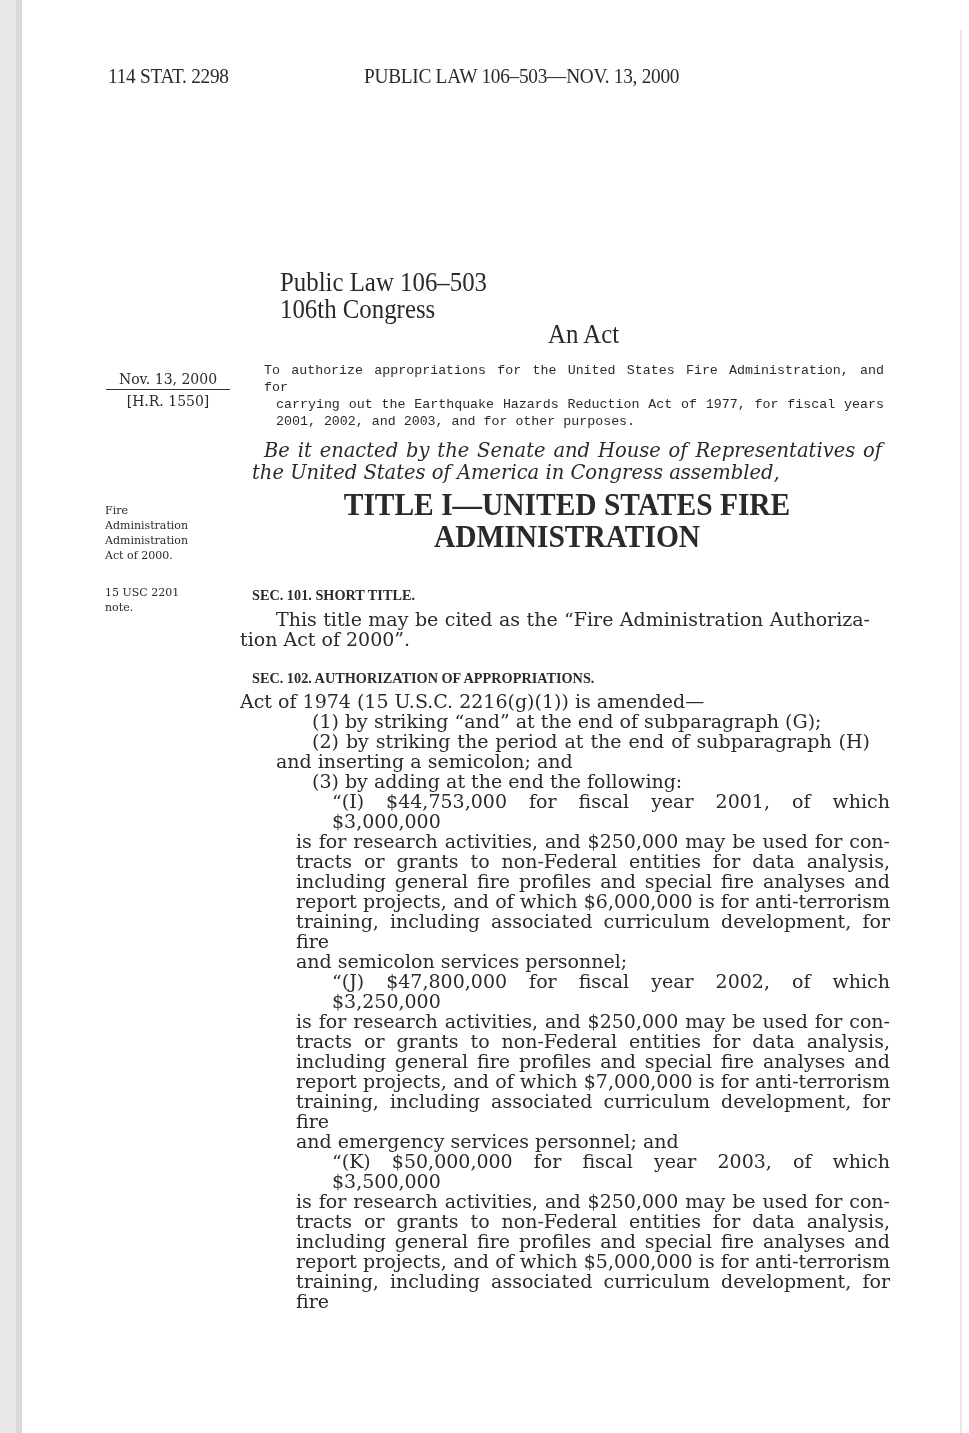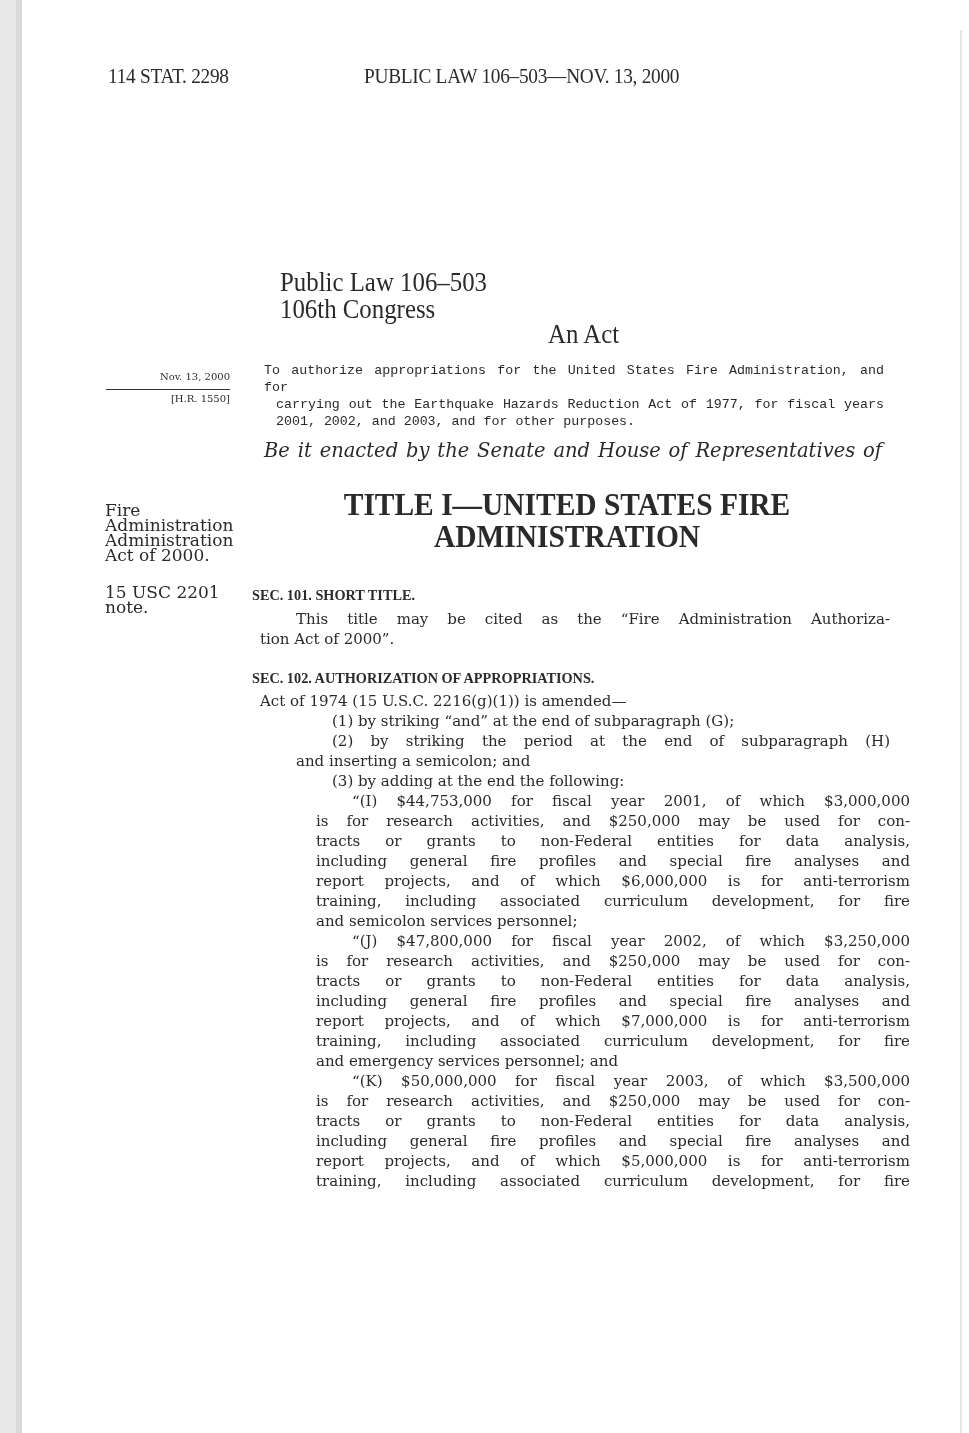--- a/index.html
+++ b/index.html
@@ -17,45 +17,45 @@
 
     .running-head { top: 64px; font-family: "Liberation Serif", serif; font-size: 21px; letter-spacing: -0.3px; transform: scaleX(0.92); transform-origin: left top; }
     #page-num { left: 108px; }
     #running-title { left: 364px; }
 
     .pl-title { left: 280px; font-family: "Liberation Serif", serif; font-size: 27px; transform: scaleX(0.92); transform-origin: left top; }
     #pl-number { top: 267px; }
     #pl-congress { top: 294px; }
     #an-act { left: 548px; top: 319px; font-family: "Liberation Serif", serif; font-size: 27px; transform: scaleX(0.92); transform-origin: left top; }
 
-    .margin-date { left: 106px; width: 124px; text-align: right; font-size: 10px; font-family: "DejaVu Serif", serif; }
+    .margin-date { left: 106px; width: 124px; text-align: center; font-size: 14px; font-family: "DejaVu Serif", serif; }
     #margin-date-line { top: 371px; }
     #margin-rule { position: absolute; left: 106px; top: 389px; width: 124px; height: 1px; background: #333; }
     #margin-bill { top: 393px; }
 
     .purpose { left: 264px; top: 362px; width: 620px; font-size: 13.3px; line-height: 17px; font-family: Liberation Mono, monospace; white-space: normal; text-align: justify; }
     .purpose .line { display: block; white-space: nowrap; }
     .purpose .hang { padding-left: 12px; }
     .purpose .justify { text-align-last: justify; text-align: justify; white-space: normal; }
 
     .enacting { left: 252px; top: 440px; width: 630px; font-family: "DejaVu Serif", serif; font-style: italic; font-size: 19.5px; line-height: 22px; white-space: normal; }
     .enacting .l1 { display: block; padding-left: 12px; text-align: justify; text-align-last: justify; }
     .enacting .l2 { display: block; }
 
-    .margin-note { left: 105px; font-size: 17px; line-height: 15px; font-family: "DejaVu Serif", serif; white-space: normal; width: 130px; }
+    .margin-note { left: 105px; font-size: 11px; line-height: 15px; font-family: "DejaVu Serif", serif; white-space: normal; width: 130px; }
     #margin-act-name { top: 503px; }
     #margin-usc { top: 585px; }
 
     .title-heading { left: 252px; width: 630px; top: 489px; text-align: center; font-family: "Liberation Serif", serif; font-weight: bold; font-size: 31px; line-height: 32px; white-space: normal; transform: scaleX(0.95); transform-origin: center top; }
 
     .sec-heading { left: 252px; font-family: "Liberation Serif", serif; font-weight: bold; font-size: 15.5px; transform: scaleX(0.92); transform-origin: left top; }
     #sec101-heading { top: 586px; }
     #sec102-heading { top: 669px; }
 
-    .body-text { left: 260px; width: 630px; font-family: "DejaVu Serif", serif; font-size: 15px; line-height: 20px; white-space: normal; }
+    .body-text { left: 240px; width: 630px; font-family: "DejaVu Serif", serif; font-size: 19px; line-height: 20px; white-space: normal; }
     .body-text .ln { display: block; white-space: nowrap; }
     .body-text .j { text-align: justify; text-align-last: justify; white-space: normal; }
     .ind1 { padding-left: 36px; }
     #sec101-body { top: 609px; }
     #sec102-body { top: 691px; }
     .sub { margin-left: 36px; width: 594px; }
     .sub .ln { }
     .quote-block { margin-left: 56px; width: 594px; }
     .quote-block .first { padding-left: 36px; }
   </style>
@@ -79,20 +79,21 @@
 <div class="abs margin-date" id="margin-bill">[H.R. 1550]</div>
 
 <div class="abs purpose">
   <span class="line justify">To authorize appropriations for the United States Fire Administration, and for</span>
   <span class="line hang justify">carrying out the Earthquake Hazards Reduction Act of 1977, for fiscal years</span>
   <span class="line hang">2001, 2002, and 2003, and for other purposes.</span>
 </div>
 
 <div class="abs enacting">
   <span class="l1">Be it enacted by the Senate and House of Representatives of</span>
+  <span class="l2">the United States of America in Congress assembled,</span>
 </div>
 
 <div class="abs margin-note" id="margin-act-name">
   <div>Fire</div>
   <div>Administration</div>
   <div>Administration</div>
   <div>Act of 2000.</div>
 </div>
 
 <div class="abs title-heading">

